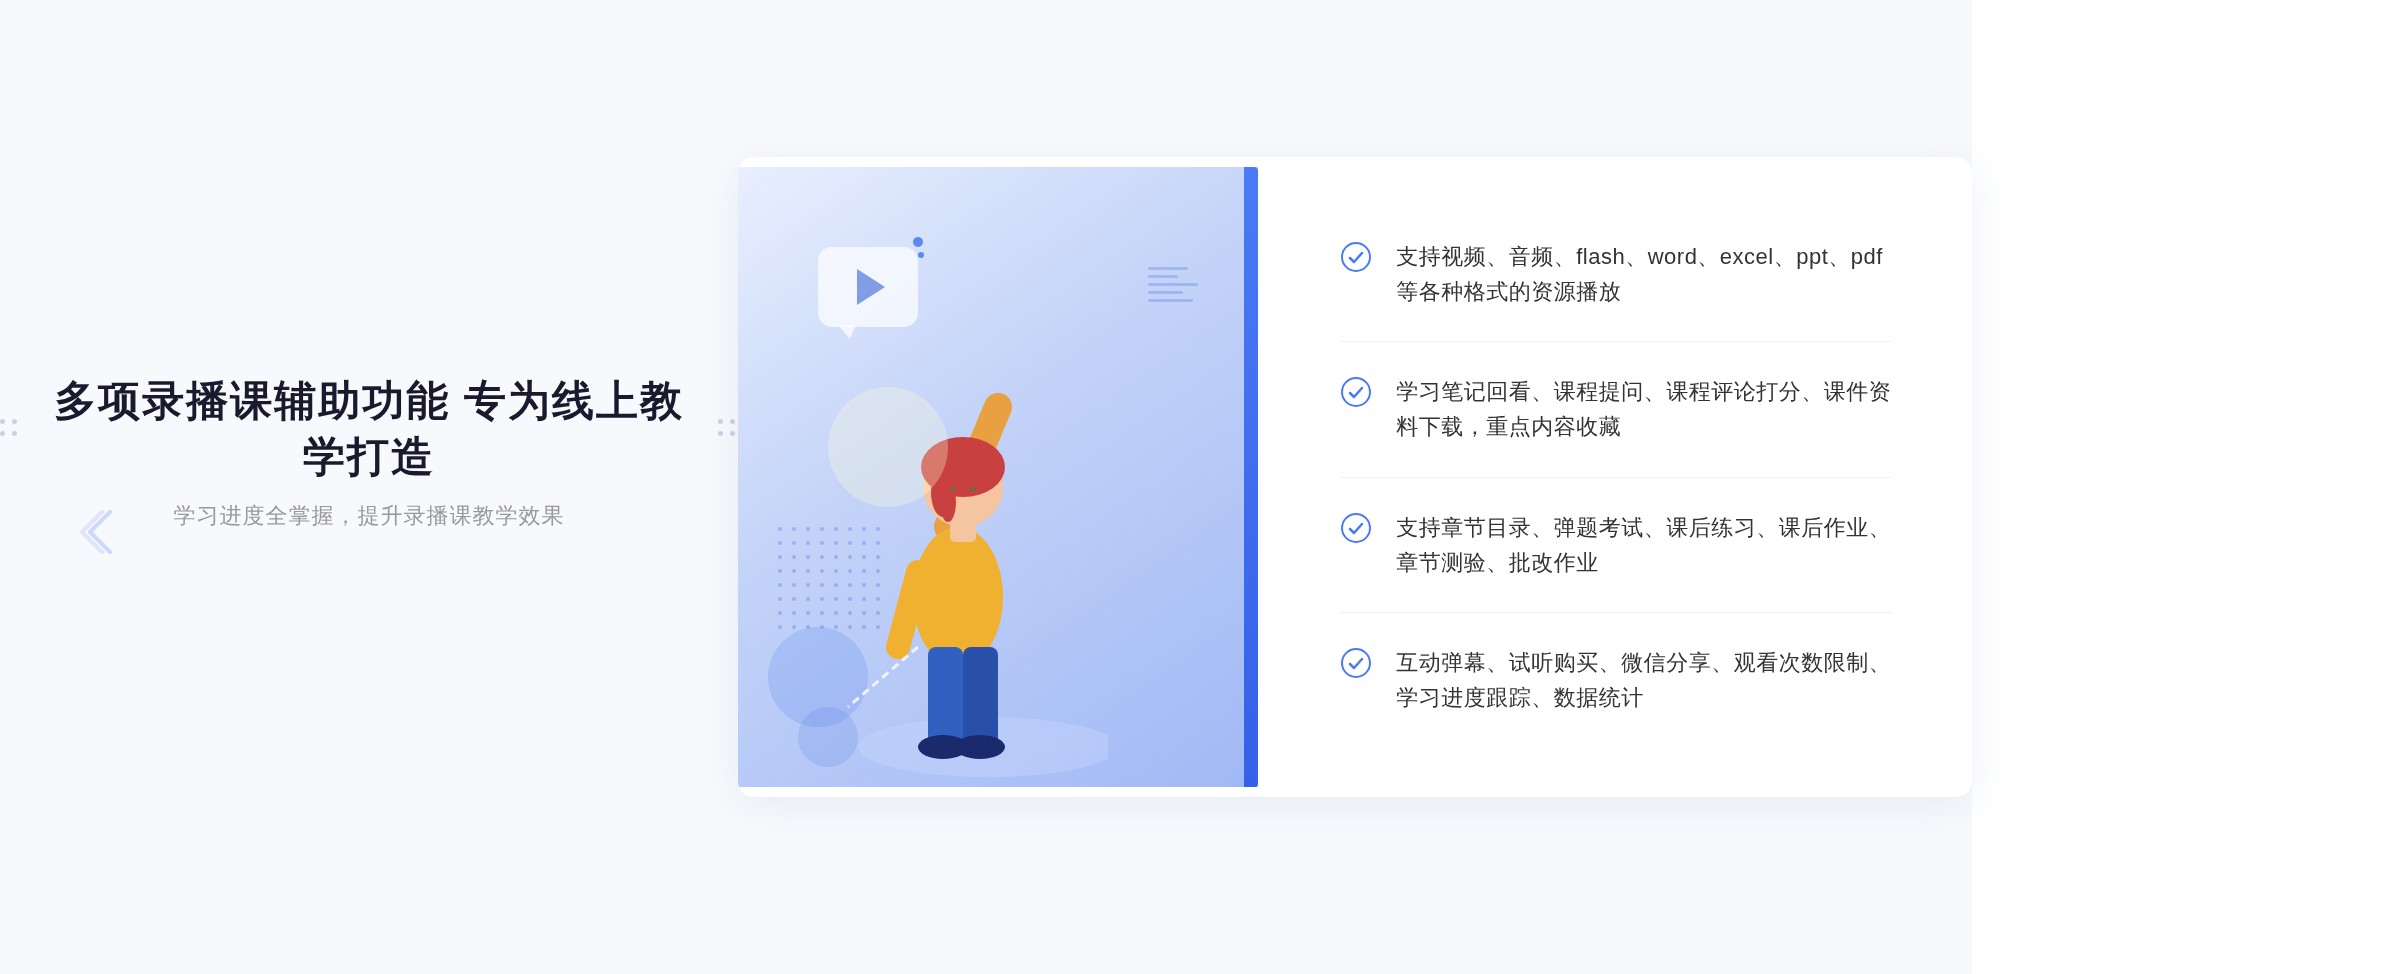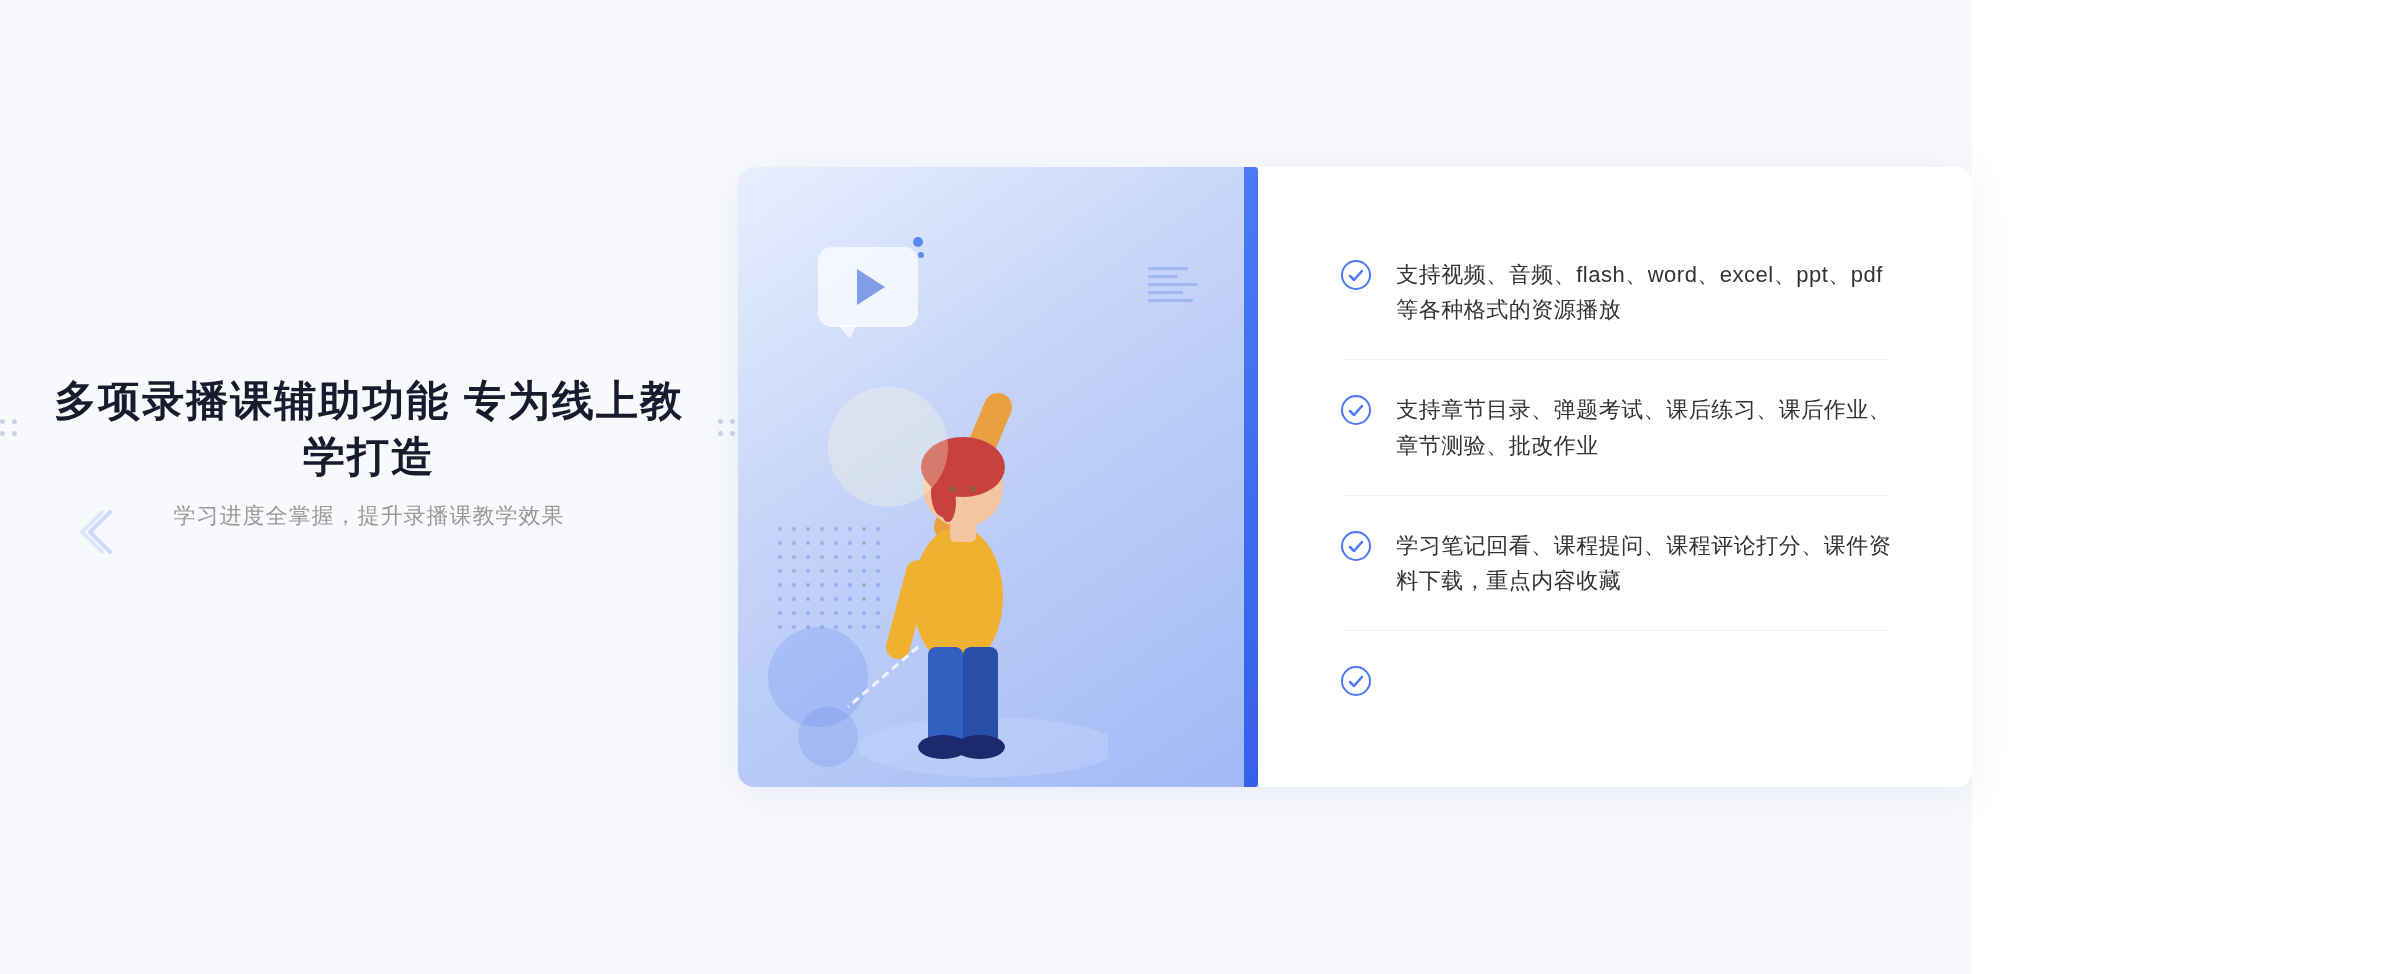--- a/index.html
+++ b/index.html
@@ -453,40 +453,41 @@
         <span class="feature-text">支持视频、音频、flash、word、excel、ppt、pdf等各种格式的资源播放</span>
       </div>
 
       <div class="feature-item">
         <div class="check-icon">
           <svg width="32" height="32" viewBox="0 0 32 32">
             <circle cx="16" cy="16" r="14" fill="none" stroke="#4a7af5" stroke-width="2"></circle>
             <polyline points="10,17 14,21 22,12" fill="none" stroke="#4a7af5" stroke-width="2.5" stroke-linecap="round" stroke-linejoin="round"></polyline>
           </svg>
         </div>
-        <span class="feature-text">支持章节目录、弹题考试、课后练习、课后作业、章节测验、批改作业</span>
+        <span class="feature-text">学习笔记回看、课程提问、课程评论打分、课件资料下载，重点内容收藏</span>
       </div>
 
       <div class="feature-item">
         <div class="check-icon">
           <svg width="32" height="32" viewBox="0 0 32 32">
             <circle cx="16" cy="16" r="14" fill="none" stroke="#4a7af5" stroke-width="2"></circle>
             <polyline points="10,17 14,21 22,12" fill="none" stroke="#4a7af5" stroke-width="2.5" stroke-linecap="round" stroke-linejoin="round"></polyline>
           </svg>
         </div>
-        <span class="feature-text">学习笔记回看、课程提问、课程评论打分、课件资料下载，重点内容收藏</span>
+        <span class="feature-text">支持章节目录、弹题考试、课后练习、课后作业、章节测验、批改作业</span>
       </div>
 
       <div class="feature-item">
         <div class="check-icon">
           <svg width="32" height="32" viewBox="0 0 32 32">
             <circle cx="16" cy="16" r="14" fill="none" stroke="#4a7af5" stroke-width="2"></circle>
             <polyline points="10,17 14,21 22,12" fill="none" stroke="#4a7af5" stroke-width="2.5" stroke-linecap="round" stroke-linejoin="round"></polyline>
           </svg>
         </div>
+        <span class="feature-text">互动弹幕、试听购买、微信分享、观看次数限制、学习进度跟踪、数据统计</span>
       </div>
 
     </div>
   </div>
 
   <div class="left-chevron" style="position:absolute;left:80px;top:55%;">
     <svg width="40" height="50" viewBox="0 0 40 50">
       <polyline points="30,5 10,25 30,45" fill="none" stroke="#4a7af5" stroke-width="4" stroke-linecap="round" stroke-linejoin="round" opacity="0.5"></polyline>
       <polyline points="22,5 2,25 22,45" fill="none" stroke="#4a7af5" stroke-width="4" stroke-linecap="round" stroke-linejoin="round" opacity="0.3"></polyline>
     </svg>

